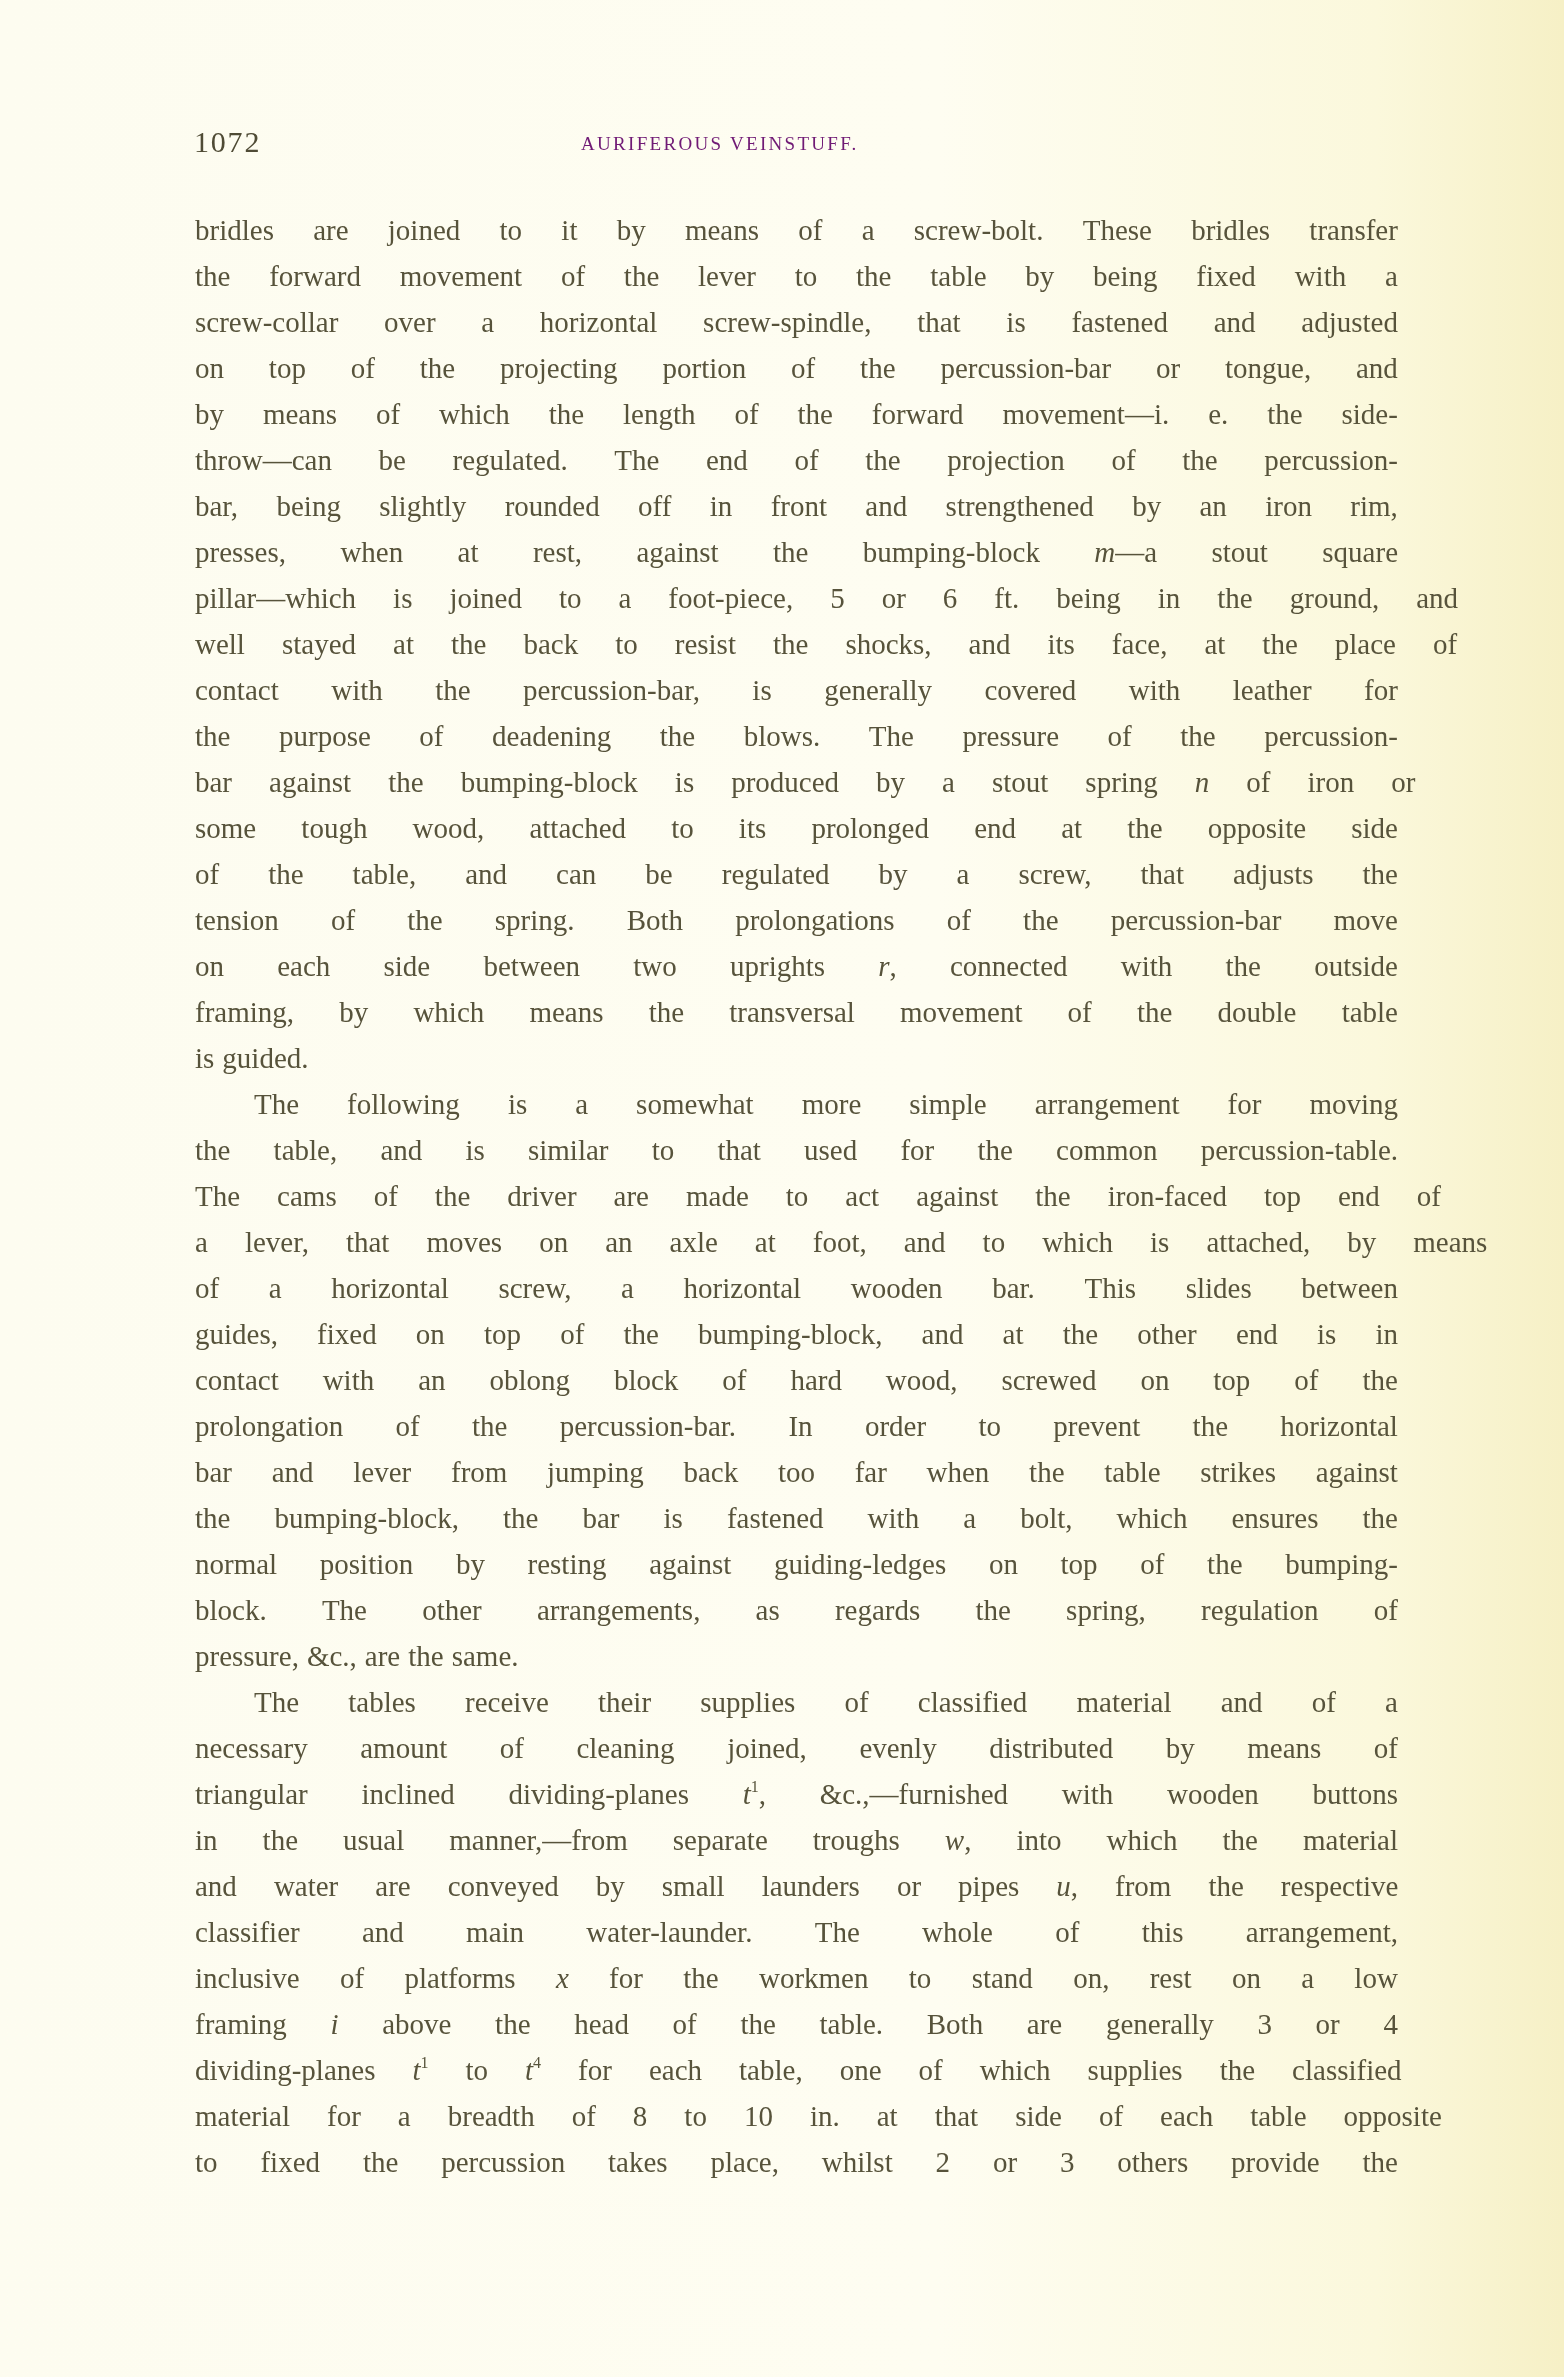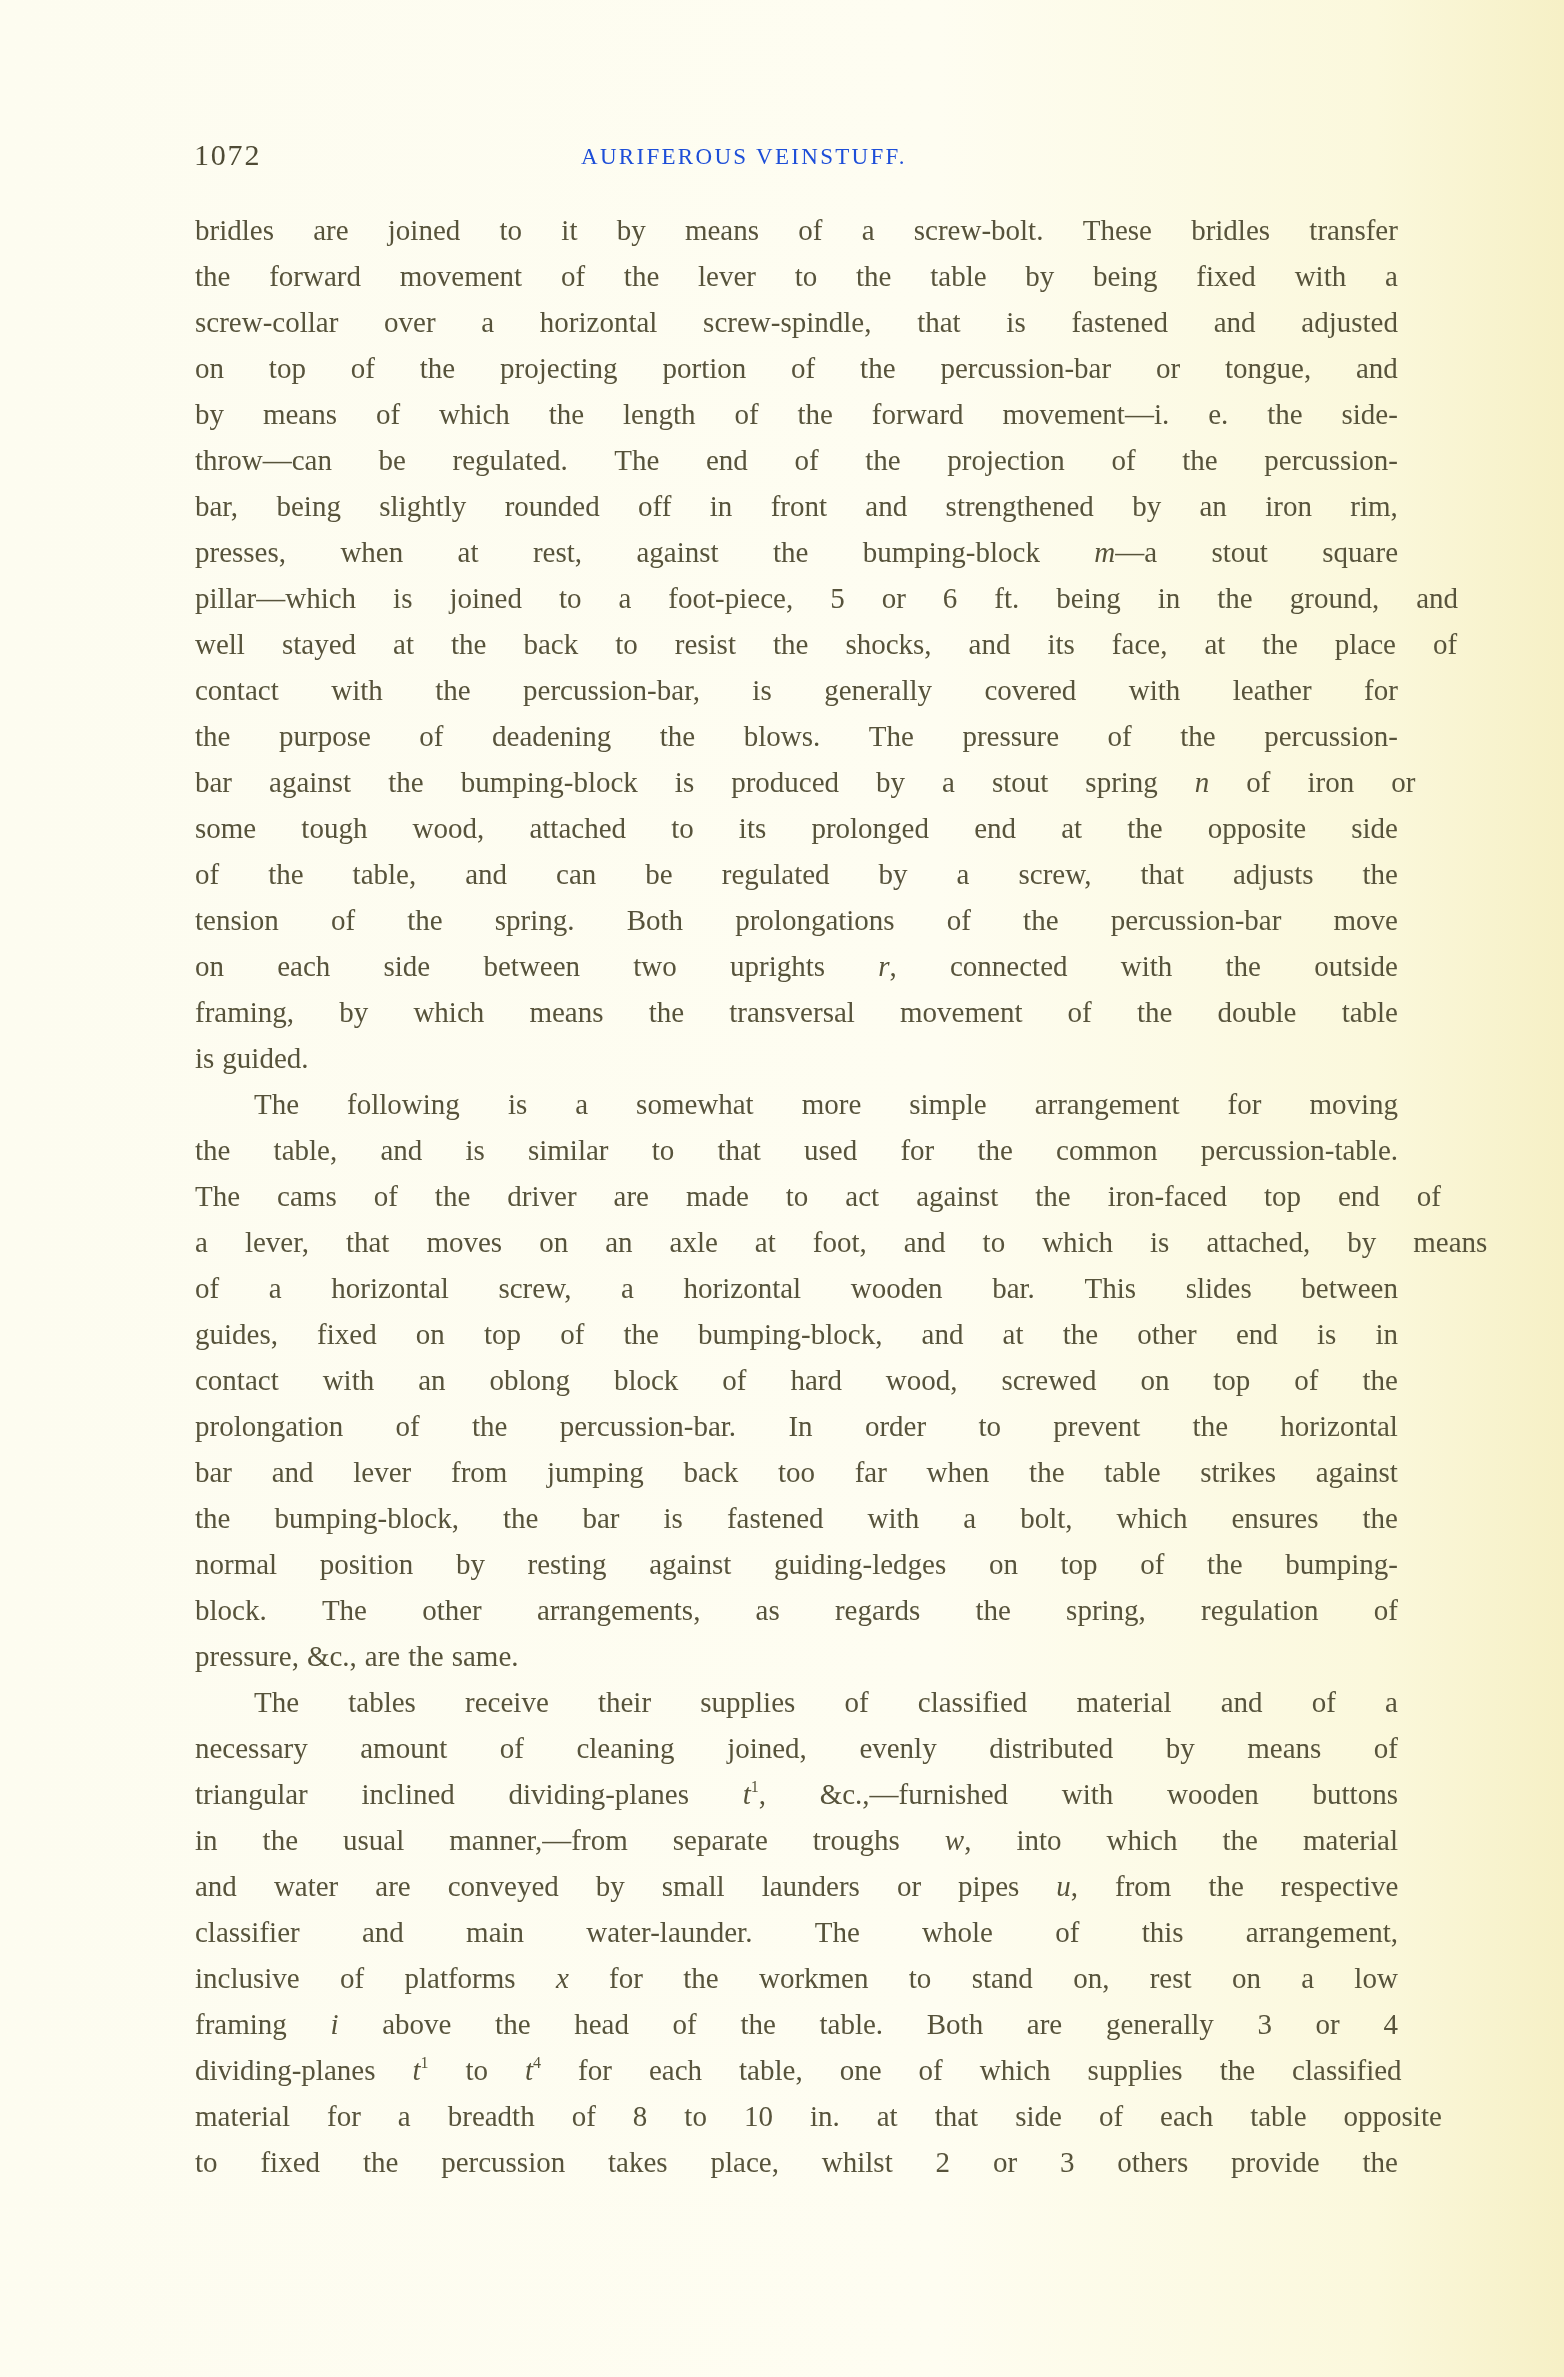--- a/index.html
+++ b/index.html
@@ -9,42 +9,42 @@
     overflow: hidden;
     background: linear-gradient(90deg, #fdfcf0 0%, #fefdf1 60%, #fbf8dc 88%, #f6f0c6 100%);
     position: relative;
     font-family: "Liberation Serif", "DejaVu Serif", serif;
     color: #57533b;
   }
   .page { position: absolute; left: 0; top: 0; width: 1565px; height: 2377px; }
   .running-head {
     position: absolute;
     left: 194px;
-    top: 139px;
+    top: 126px;
     width: 1204px;
     height: 32px;
     text-decoration: underline;
   }
   .page-number {
     position: absolute;
     left: 0;
     top: 0;
     font-size: 30px;
     line-height: 32px;
     letter-spacing: 1.8px;
     color: #4f4b35;
   }
   .running-title {
     position: absolute;
     left: 387px;
     top: 3.6px;
-    font-size: 23px;
+    font-size: 19px;
     line-height: 27px;
     letter-spacing: 2.3px;
-    color: #1d4ed8;
+    color: #701a75;
   }
   .body-text {
     position: absolute;
     left: 195px;
     top: 207px;
     width: 1203px;
   }
   
   .jline {
     display: flex;

